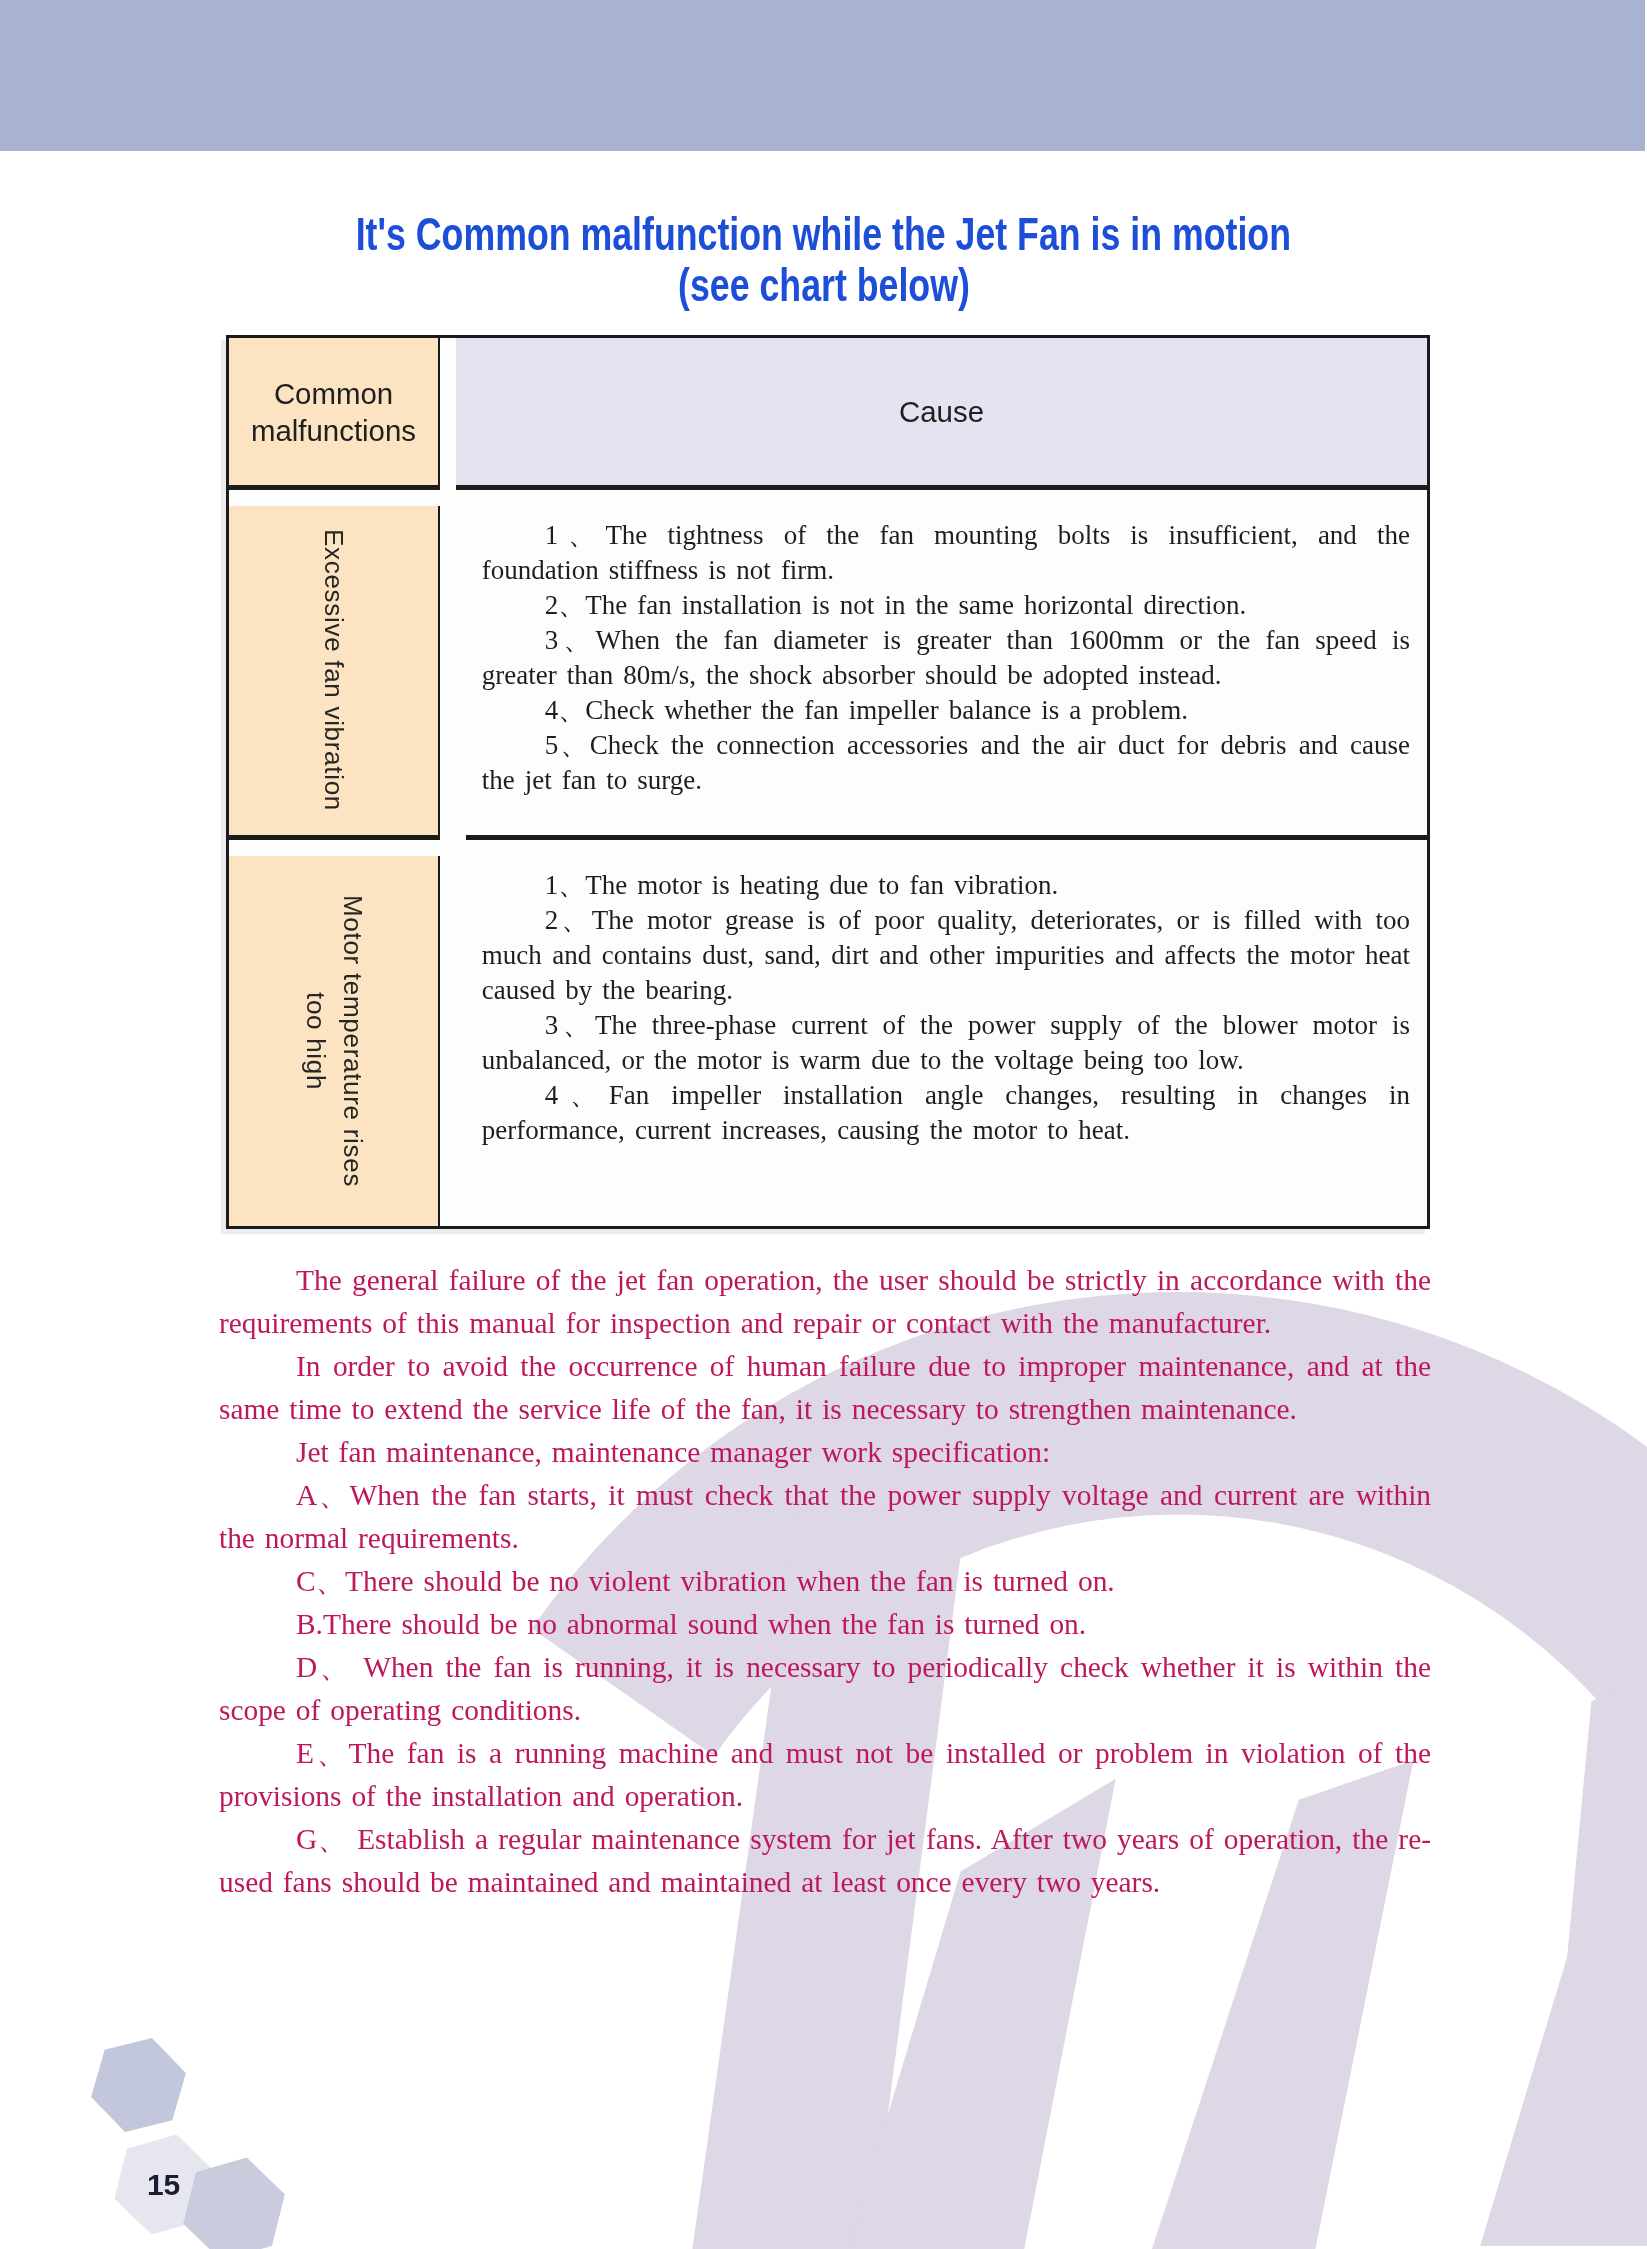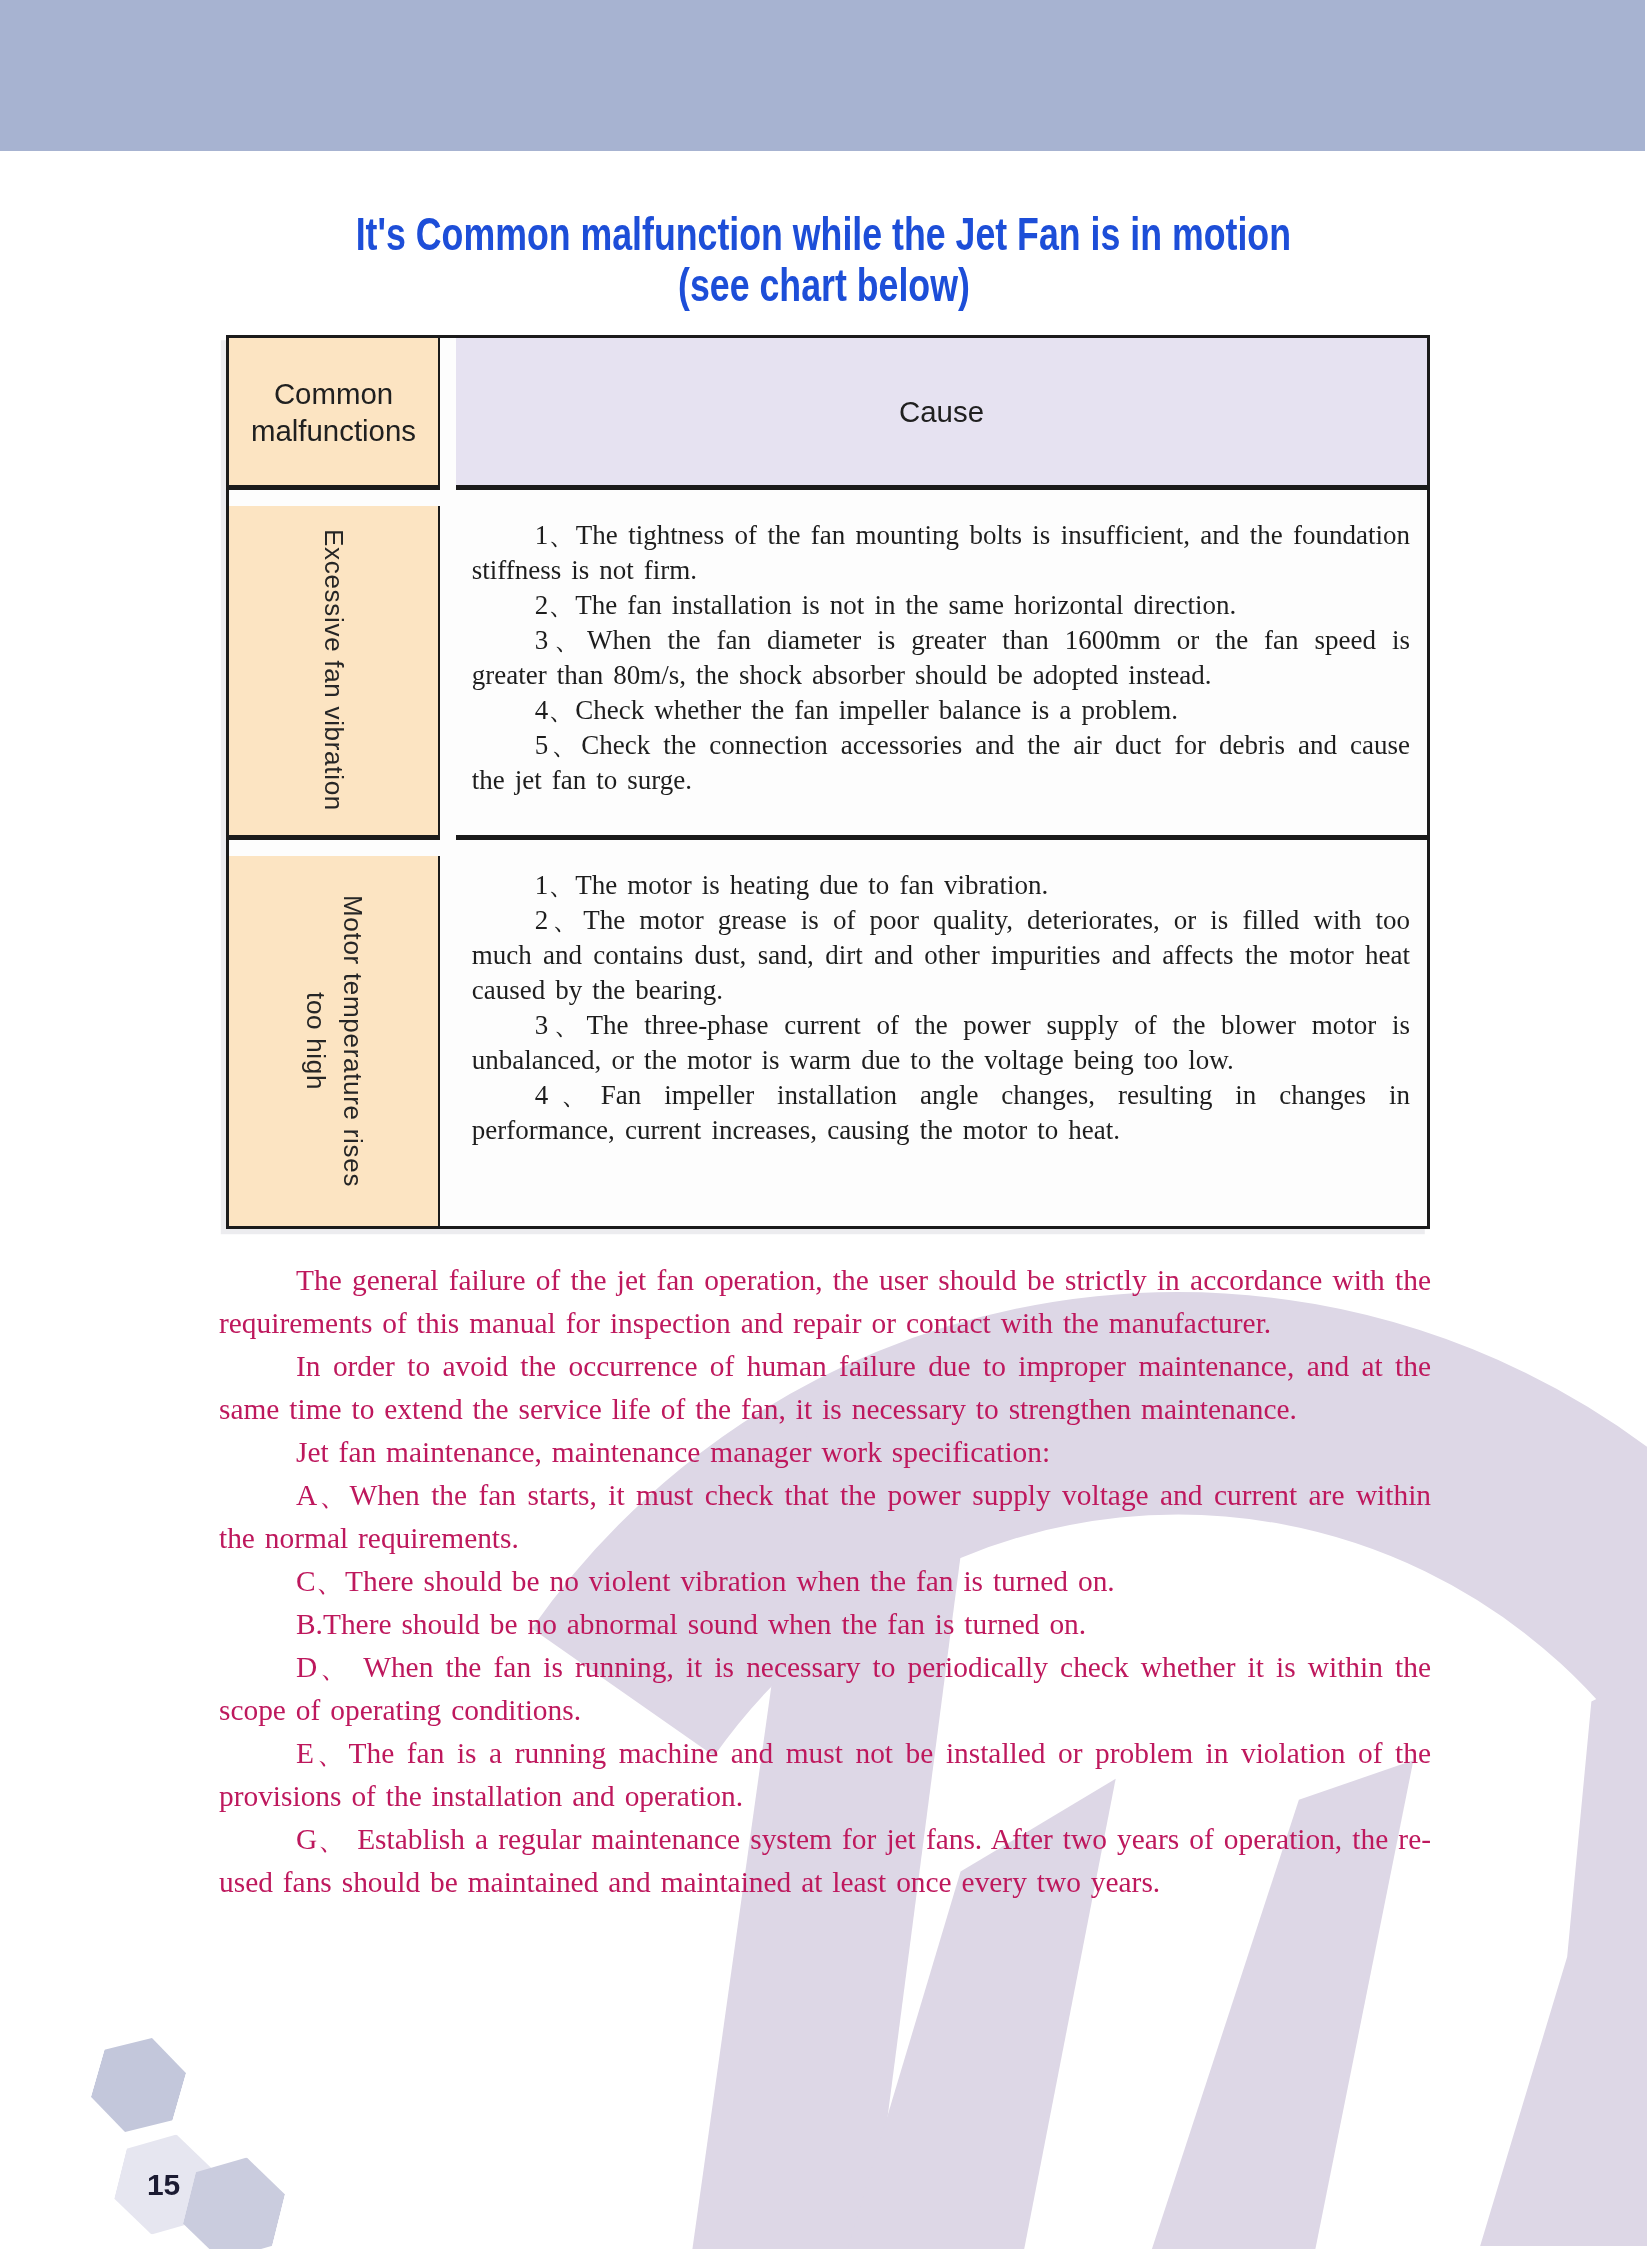--- a/index.html
+++ b/index.html
@@ -43,21 +43,21 @@
   .hdr-col1{background:var(--peach);border-right:2.6px solid var(--table-border);padding:0 9.2px;}
   .hdr-col2{background:var(--lavender-header);}
   .vcell{background:var(--peach);display:flex;align-items:center;justify-content:center;
     border-right:2.6px solid var(--table-border);}
   .row1{border-bottom:5.2px solid var(--table-border);}
   .vtext{writing-mode:vertical-rl;text-orientation:mixed;text-align:center;
     font-family:"Liberation Sans", sans-serif;font-size:26px;letter-spacing:0.7px;
     line-height:1.45;color:#262626;}
   .vtext span{display:block;}
   .causes{background:#fdfdfd;padding:11.8px 17px 7.9px 15.7px;
-    font-size:27px;line-height:35px;text-align:justify;word-spacing:3.3px;overflow:hidden;}
+    font-size:27px;line-height:35px;text-align:justify;word-spacing:3.3px;overflow:hidden;margin-left:10px;}
   .causes p{margin:0;text-indent:63px;}
   .body-text{
     position:absolute;left:219px;top:1259px;width:1212px;z-index:2;
     font-size:29.4px;line-height:43px;text-align:justify;word-spacing:2.6px;color:#be185d;
   }
   .body-text p{margin:0;text-indent:77px;}
   .hex{position:absolute;z-index:3;
     clip-path:polygon(50% 0%,100% 25%,100% 75%,50% 100%,0% 75%,0% 25%);}
   .hex1{left:96px;top:2036px;width:85px;height:98px;background:var(--hex-dark);
     transform:rotate(16deg);}

